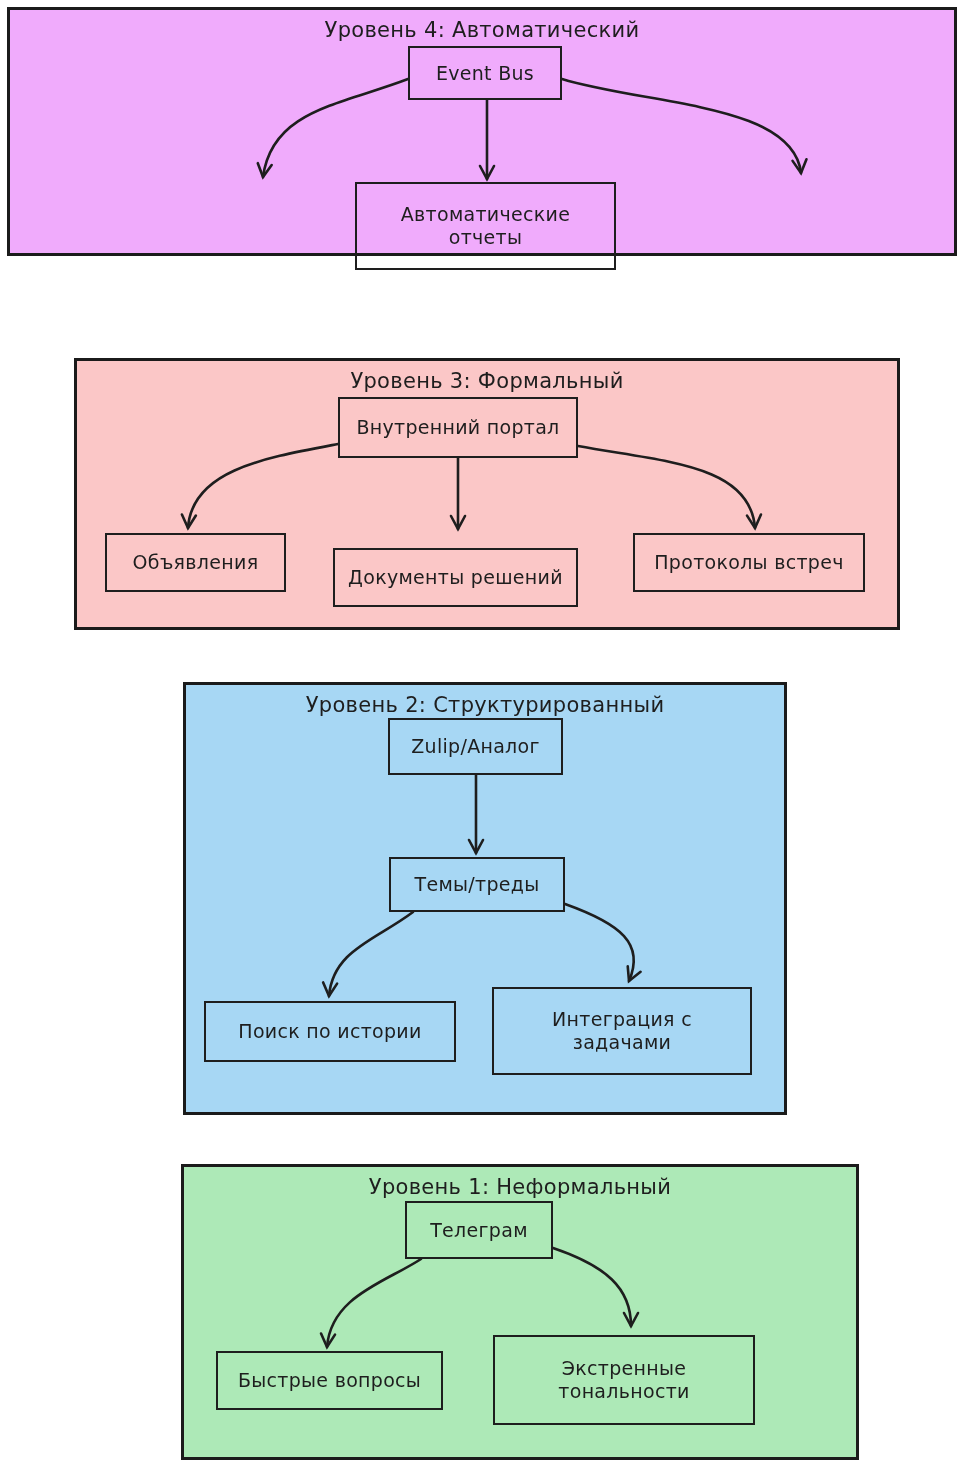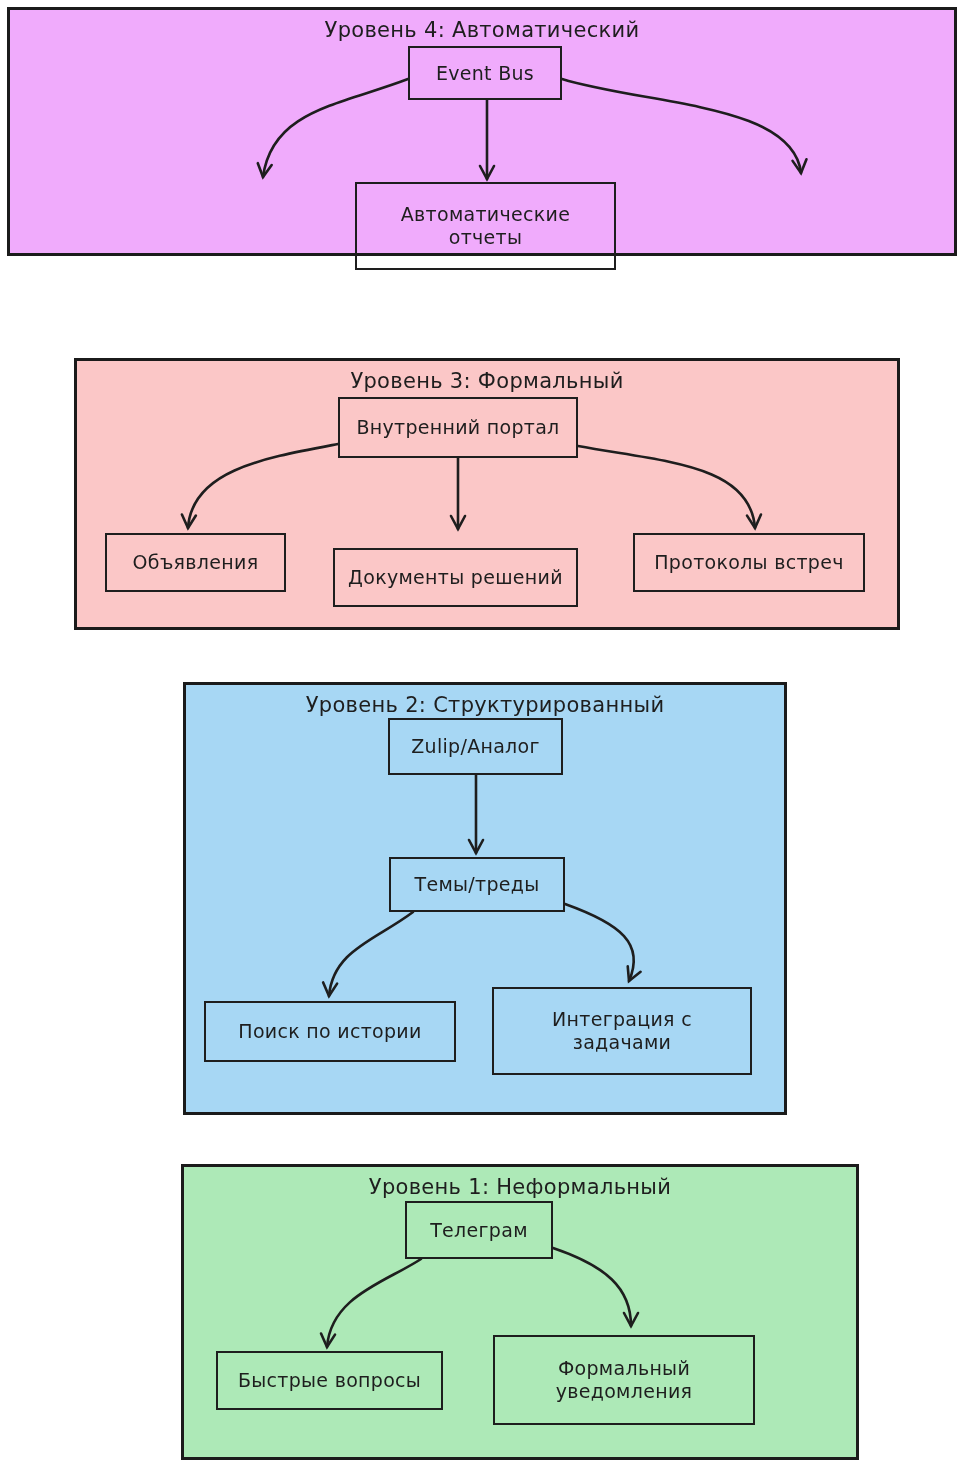--- a/index.html
+++ b/index.html
@@ -98,14 +98,14 @@
 </section>
 
 <section class="panel" style="left: 181px; top: 1164px; width: 678px; height: 296px; background-color: rgb(173, 233, 183);">
   <div class="panel-title">Уровень 1: Неформальный</div>
   <svg class="arrows" width="601" height="290">
     <path d="M 237 92 C 202 115, 147 129, 143 180" marker-end="url(#arrowhead)"></path>
     <path d="M 369 81 C 422 99, 447 121, 447 159" marker-end="url(#arrowhead)"></path>
   </svg>
   <div class="node" style="left:221px; top:34px; width:148px; height:58px;">Телеграм</div>
   <div class="node" style="left:32px; top:184px; width:227px; height:59px;">Быстрые вопросы</div>
-  <div class="node" style="left:309px; top:168px; width:262px; height:90px;">Формальный уведомления</div>
+  <div class="node" style="left:309px; top:168px; width:262px; height:90px;">Экстренные тональности</div>
 </section>
 
 </body></html>

